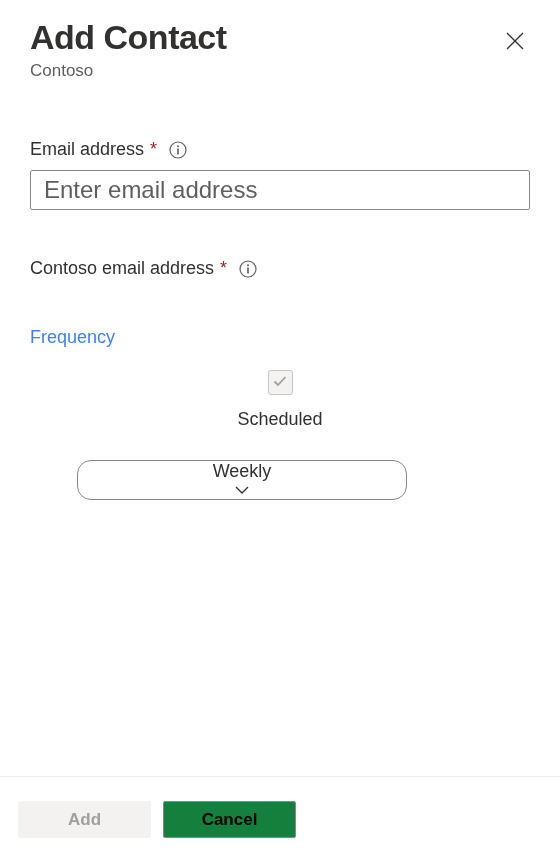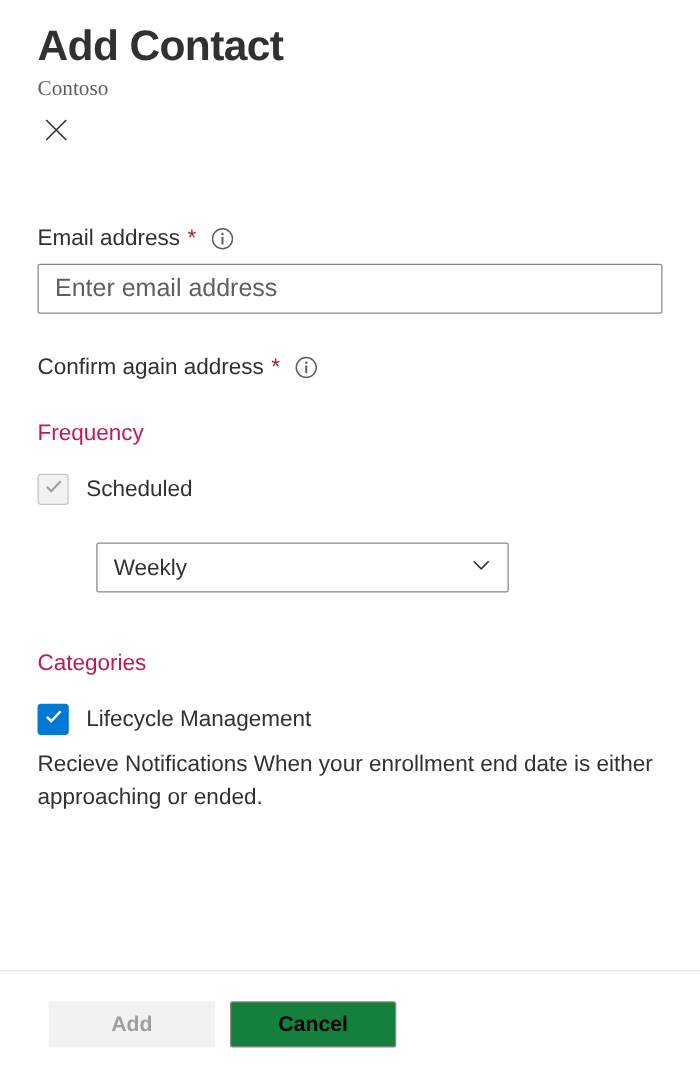--- a/index.html
+++ b/index.html
@@ -15,45 +15,43 @@
     .panel {
       padding: 18px 30px 0 30px;
       height: 100%;
       display: flex;
       flex-direction: column;
     }
     .header-row {
       display: flex;
       justify-content: space-between;
       align-items: flex-start;
-      flex-direction: column;
     }
     h1 {
       font-size: 34px;
       font-weight: 600;
       letter-spacing: -0.5px;
     }
     .close-btn {
       background: none;
       border: none;
       cursor: pointer;
       padding: 6px;
       margin-top: 8px;
       display: flex;
       align-items: center;
       justify-content: center;
     }
     .subtitle {
       color: #605e5c;
       font-size: 17px;
       margin-top: 4px;
-      font-family: Liberation Serif, serif;
     }
     .content { margin-top: 58px; }
-    .field { margin-bottom: 32px; }
+    .field { margin-bottom: 48px; }
     .field-label {
       font-size: 18px;
       color: #323130;
       display: flex;
       align-items: center;
       gap: 6px;
       margin-bottom: 10px;
     }
     .req { color: #a4262c; font-size: 18px; }
     .info-icon {
@@ -61,35 +59,36 @@
       width: 18px;
       height: 18px;
       margin-left: 6px;
     }
     .text-input {
       width: 100%;
       height: 40px;
       border: 1px solid #8a8886;
       border-radius: 2px;
       padding: 0 13px;
-      font-size: 20px;
+      font-size: 24px;
       font-family: inherit;
       color: #323130;
     }
     .text-input::placeholder { color: #5f5f5f; }
     .section-label {
       font-size: 18px;
-      color: #be185d;
+      color: #3b82f6;
       margin-bottom: 22px;
     }
     .check-row {
       display: flex;
       align-items: center;
       gap: 14px;
       margin-bottom: 8px;
+      flex-direction: column;
     }
     .checkbox {
       width: 25px;
       height: 25px;
       border: 1px solid #8a8886;
       border-radius: 3px;
       display: flex;
       align-items: center;
       justify-content: center;
       flex-shrink: 0;
@@ -111,43 +110,44 @@
     .select-wrap {
       margin-left: 47px;
       margin-top: 30px;
       position: relative;
       width: 330px;
     }
     .select {
       width: 100%;
       height: 40px;
       border: 1px solid #8a8886;
-      border-radius: 2px;
-      padding: 0 13px;
+      border-radius: 14px;
+      padding: 0 24px;
       font-size: 18px;
       display: flex;
       align-items: center;
       justify-content: space-between;
       cursor: pointer;
       background: #fff;
+      flex-direction: column;
     }
     .categories { margin-top: 46px; }
     .desc {
       font-size: 18px;
       color: #323130;
       margin-top: 10px;
       line-height: 1.45;
     }
     .footer {
       position: absolute;
       bottom: 0;
       left: 0;
       right: 0;
       border-top: 1px solid #edebe9;
-      padding: 24px 39px;
+      padding: 24px 18px;
       display: flex;
       gap: 12px;
     }
     .btn {
       min-width: 133px;
       height: 37px;
       border: 1px solid #8a8886;
       background: #15803d;
       font-size: 17px;
       font-family: inherit;
@@ -192,21 +192,21 @@
               <circle cx="9" cy="5.2" r="1" fill="#605e5c"></circle>
               <rect x="8.2" y="7.5" width="1.6" height="6" fill="#605e5c"></rect>
             </svg>
         </span>
       </div>
       <input type="text" class="text-input" placeholder="Enter email address" style="">
     </div>
 
     <div class="field">
       <div class="field-label">
-        <span>Confirm again address</span>
+        <span>Contoso email address</span>
         <span class="req">*</span>
         <span class="info-icon">
           <svg width="18" height="18" viewBox="0 0 18 18">
               <circle cx="9" cy="9" r="8" stroke="#605e5c" stroke-width="1.2" fill="none"></circle>
               <circle cx="9" cy="5.2" r="1" fill="#605e5c"></circle>
               <rect x="8.2" y="7.5" width="1.6" height="6" fill="#605e5c"></rect>
             </svg>
         </span>
       </div>
     </div>
@@ -228,34 +228,20 @@
           <span>Weekly</span>
           <span>
             <svg width="16" height="16" viewBox="0 0 16 16">
                 <path d="M2 5 L8 11 L14 5" stroke="#323130" stroke-width="1.3" fill="none"></path>
               </svg>
           </span>
         </div>
       </div>
     </div>
 
-    <div class="categories">
-      <div class="section-label">Categories</div>
-      <div class="check-row">
-        <div class="checkbox checked">
-          <span>
-            <svg width="16" height="16" viewBox="0 0 16 16">
-                <path d="M2.5 8.5 L6 12 L13.5 4" stroke="#ffffff" stroke-width="2" fill="none"></path>
-              </svg>
-          </span>
-        </div>
-        <span class="check-label">Lifecycle Management</span>
-      </div>
-      <div class="desc">Recieve Notifications When your enrollment end date is either approaching or ended.</div>
-    </div>
 
   </div>
 
   <div class="footer">
     <button class="btn primary-disabled">Add</button>
     <button class="btn">Cancel</button>
   </div>
 </div>
 
 </body></html>

